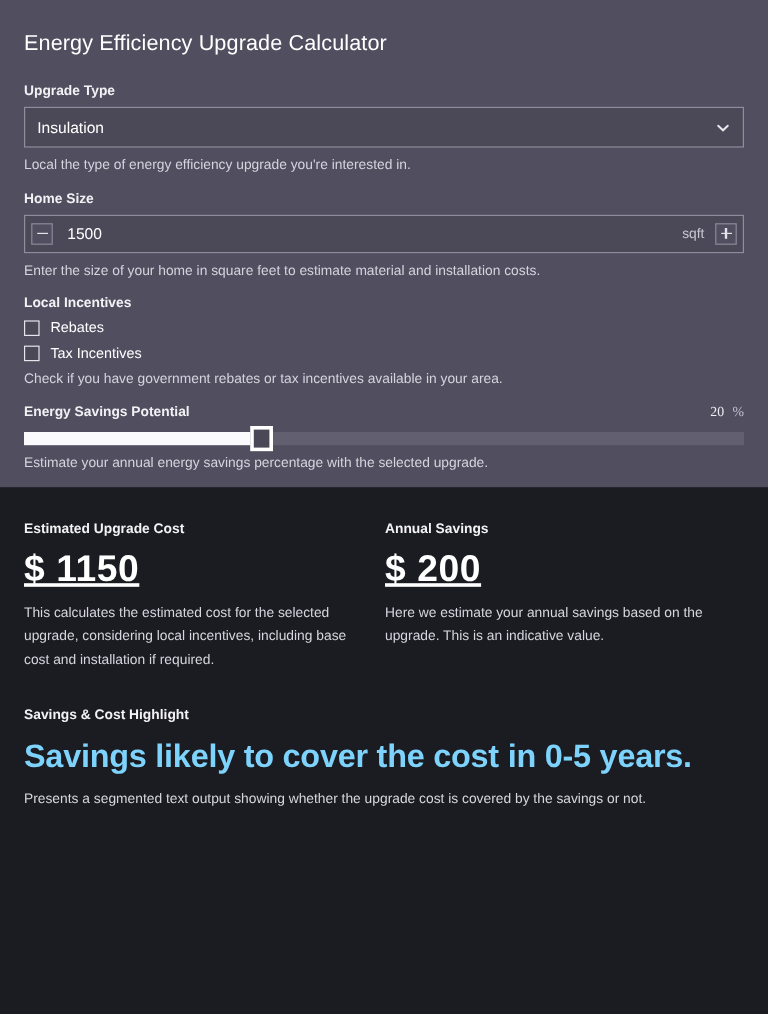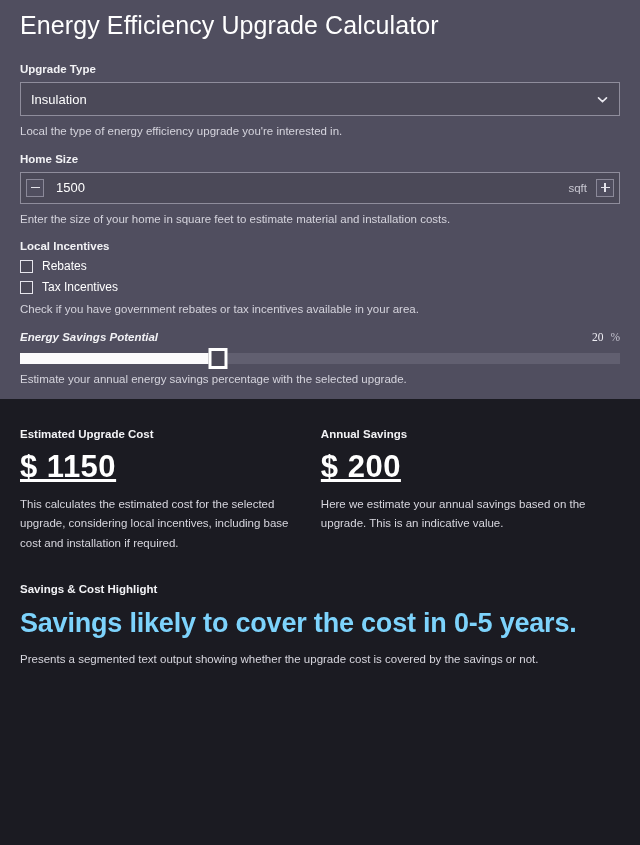--- a/index.html
+++ b/index.html
@@ -24,24 +24,24 @@
   }
 
   
   .form-panel {
     background: #504e5f;
     padding: 0 20px;
     padding-bottom: 10px;
   }
 
   .app-title {
-    font-size: 25px;
+    font-size: 18px;
     font-weight: 400;
     color: #ffffff;
-    padding-top: 11px;
+    padding-top: 26px;
     padding-bottom: 10px;
     letter-spacing: 0.1px;
   }
 
   .field {
     margin-bottom: 2px;
   }
 
   .field-label {
     font-size: 11.5px;
@@ -173,21 +173,21 @@
   }
 
   
   .slider-head {
     display: flex;
     align-items: baseline;
     justify-content: space-between;
     margin-top: 13px;
     margin-bottom: 10px;
   }
-  .slider-head .field-label { margin: 0; font-style: italic; }
+  .slider-head .field-label { margin: 0; }
   .slider-readout {
     font-size: 11.5px;
     color: #efeef4;
     display: flex;
     align-items: center;
     gap: 7px;
     font-family: Liberation Serif, serif;
   }
   .slider-readout .unit { color: #c4c3cf; }
 

